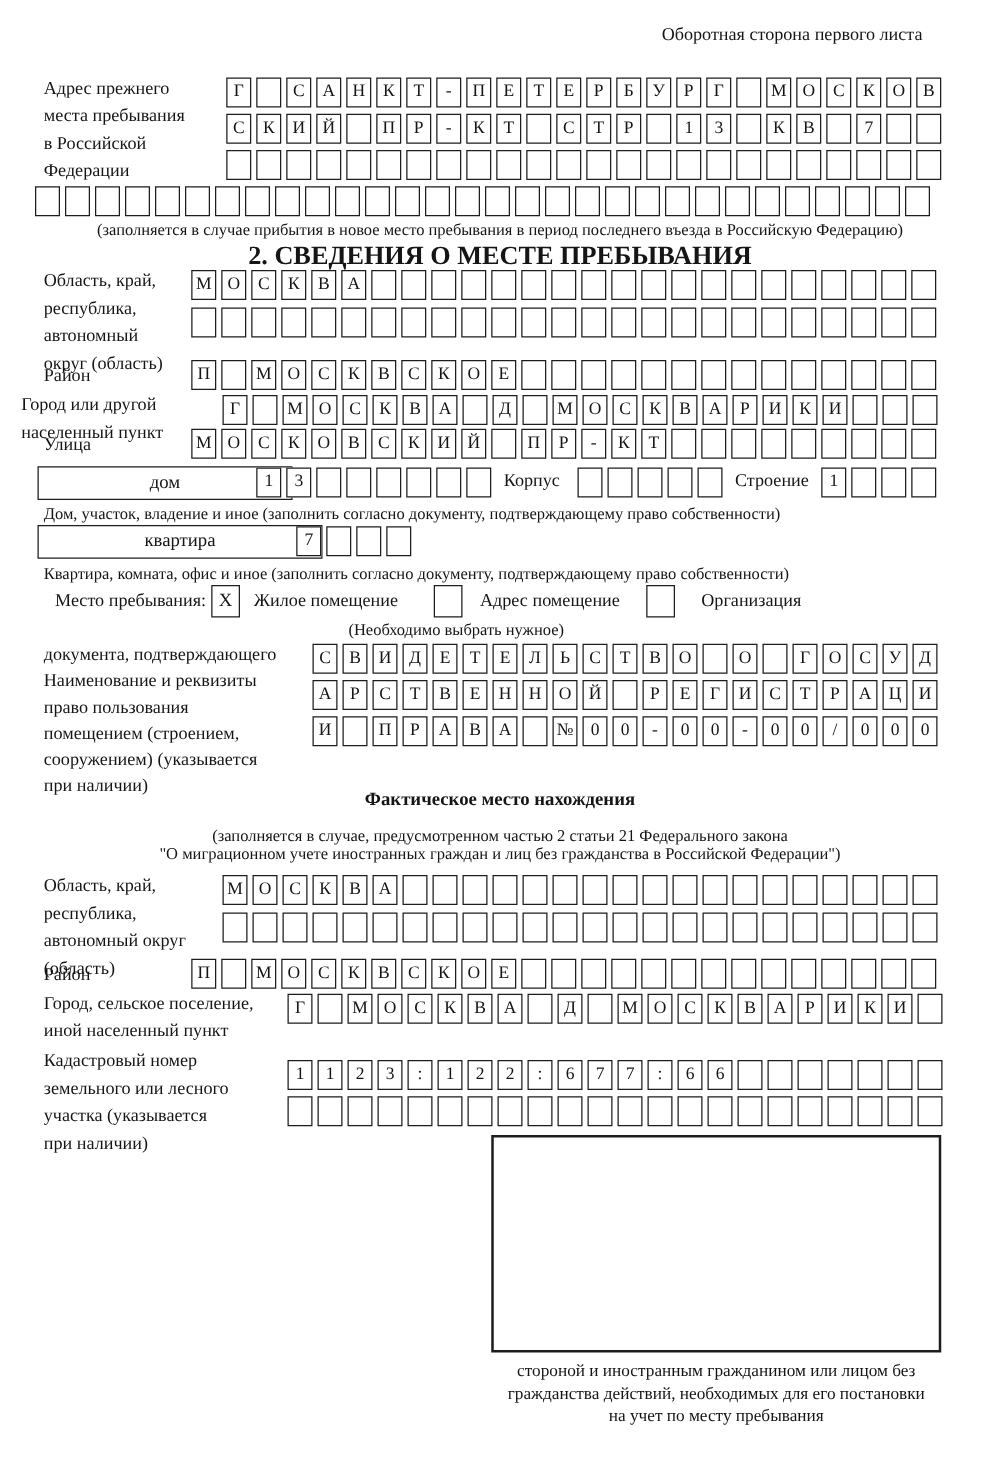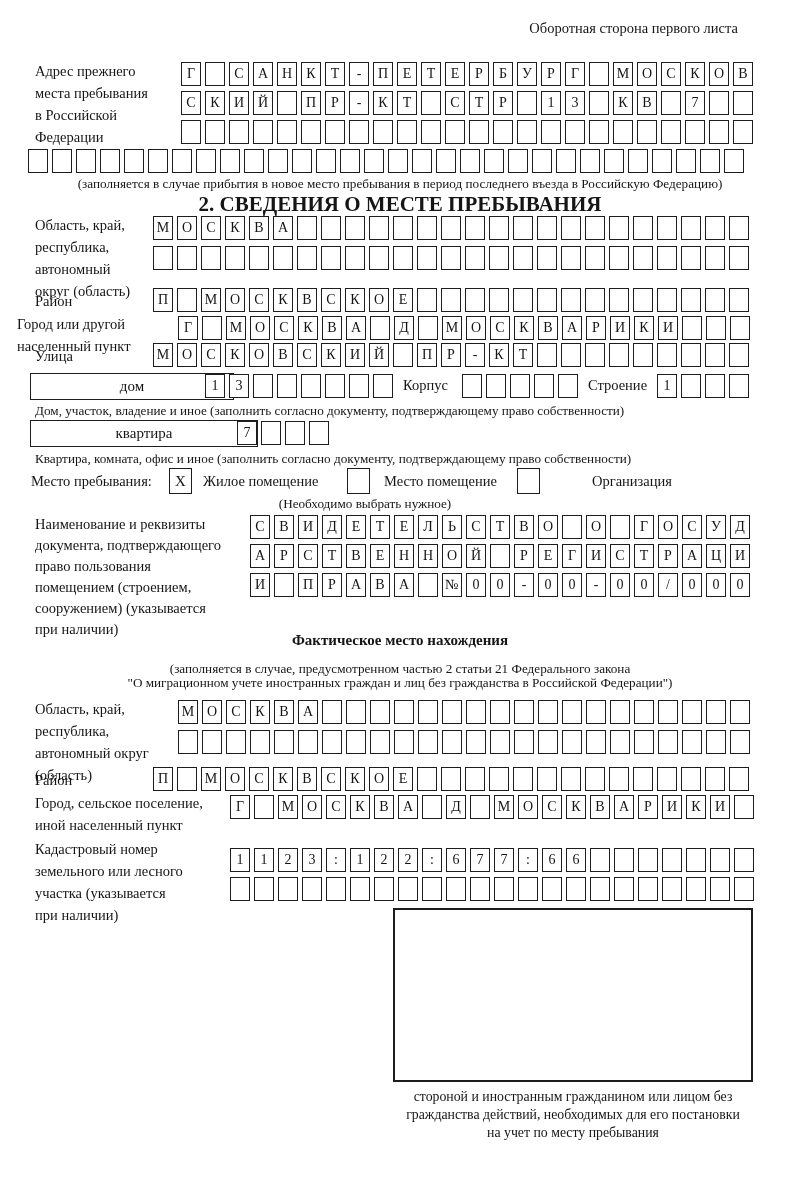--- a/index.html
+++ b/index.html
@@ -342,32 +342,32 @@
 
   <div class="widebox" style="left:30px;top:420px;width:228px;">квартира</div>
   <div class="boxrow" style="left:237px;top:421px;">
       <span class="cell">7</span>
       <span class="cell"></span>
       <span class="cell"></span>
       <span class="cell"></span>
     </div>
   <div class="abs caption" style="left:35px;top:451px;">Квартира, комната, офис и иное (заполнить согласно документу, подтверждающему право собственности)</div>
 
-  <div class="abs inlinelabel" style="left:31px;top:473px;">Место пребывания:</div>
+  <div class="abs inlinelabel" style="left:44px;top:473px;">Место пребывания:</div>
   <div class="checkbox abs" style="left:169px;top:468px;">X</div>
   <div class="abs inlinelabel" style="left:203px;top:473px;text-align:center;">Жилое помещение</div>
   <div class="checkbox abs" style="left:347px;top:468px;"></div>
-  <div class="abs inlinelabel" style="left:384px;top:473px;">Место помещение</div>
+  <div class="abs inlinelabel" style="left:384px;top:473px;">Адрес помещение</div>
   <div class="checkbox abs" style="left:517px;top:468px;"></div>
-  <div class="abs inlinelabel" style="left:592px;top:473px;">Организация</div>
+  <div class="abs inlinelabel" style="left:561px;top:473px;">Организация</div>
   <div class="abs caption-center" style="left:165px;top:496px;width:400px;">(Необходимо выбрать нужное)</div>
 
   <div class="abs lbl-tight" style="left:35px;top:514px;">
+    <div>документа, подтверждающего</div>
     <div>Наименование и реквизиты</div>
-    <div>документа, подтверждающего</div>
     <div>право пользования</div>
     <div>помещением (строением,</div>
     <div>сооружением) (указывается</div>
     <div>при наличии)</div>
   </div>
   <div class="boxrow" style="left:250px;top:515px;">
       <span class="cell">С</span>
       <span class="cell">В</span>
       <span class="cell">И</span>
       <span class="cell">Д</span>

